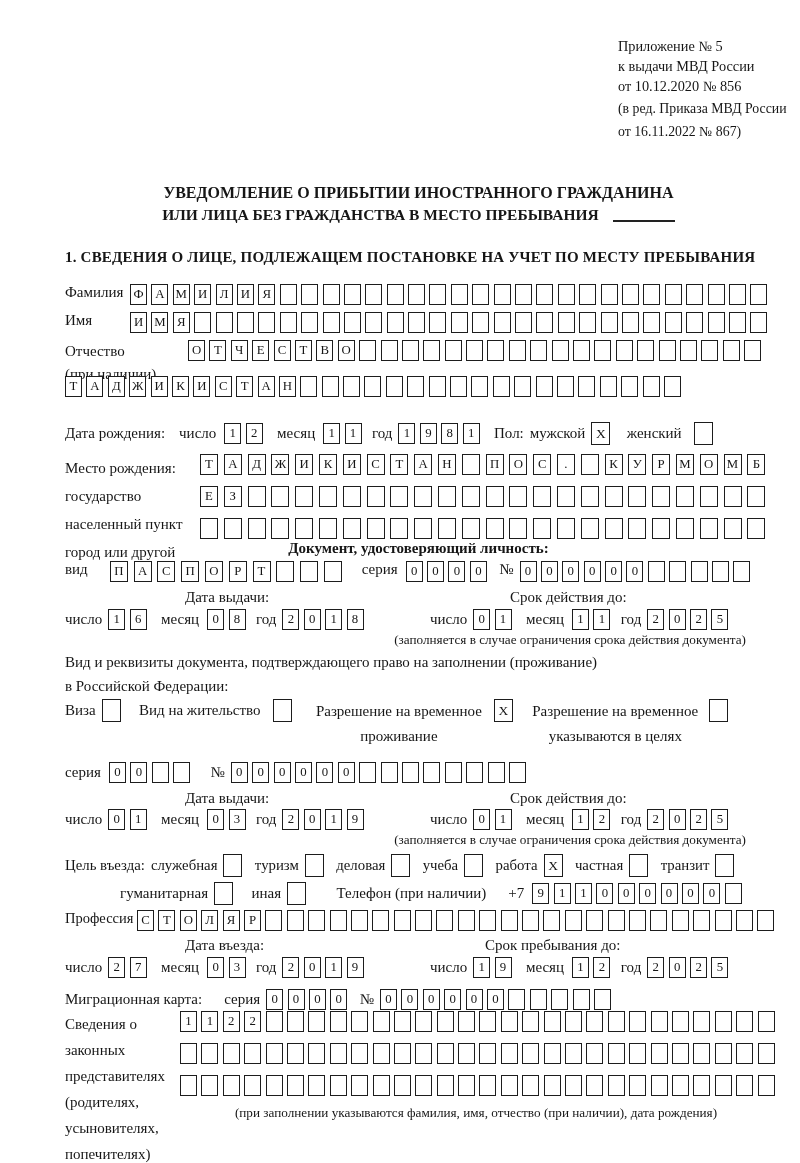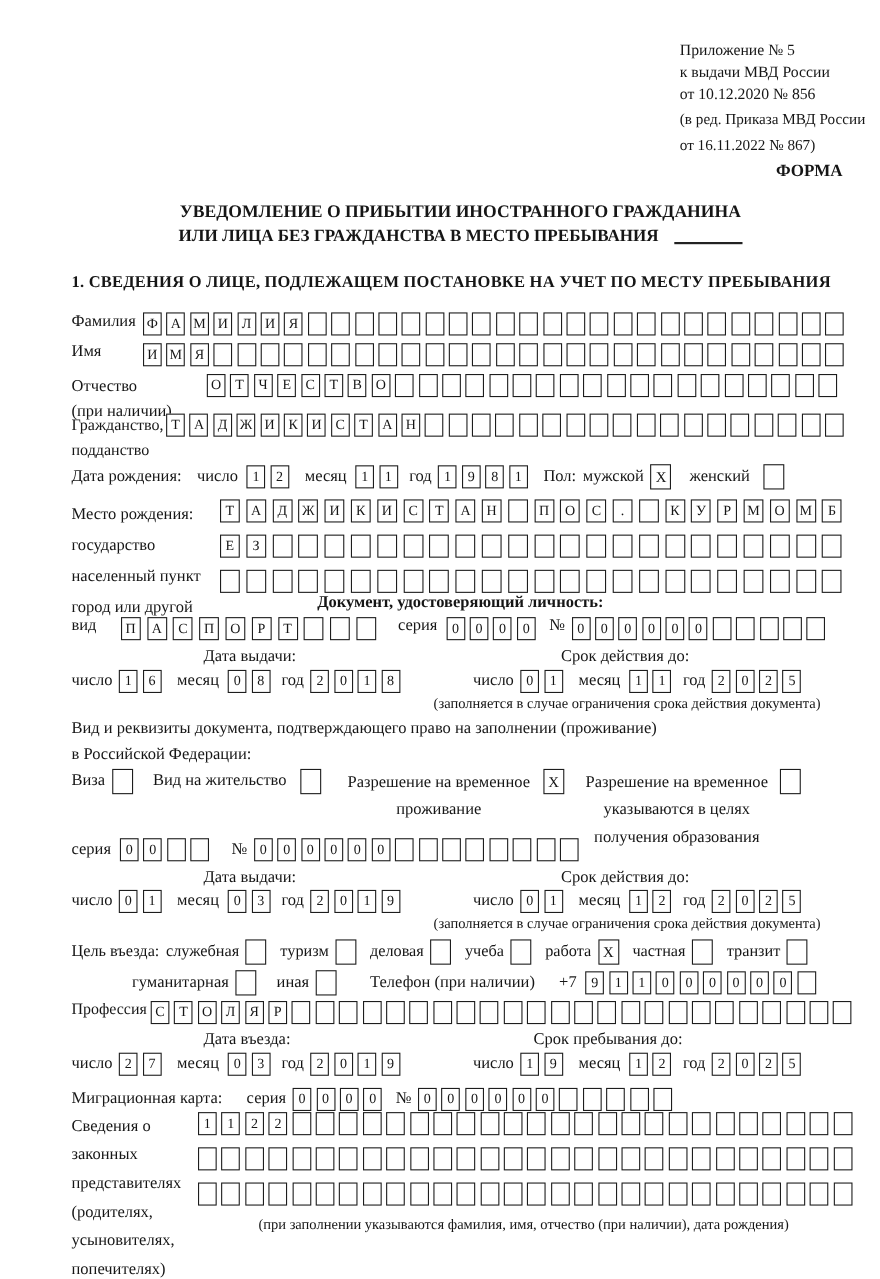--- a/index.html
+++ b/index.html
@@ -31,21 +31,20 @@
 
 <div class="page">
 
   <div class="hdr">
     <div>Приложение № 5</div>
     <div>к выдачи МВД России</div>
     <div>от 10.12.2020 № 856</div>
     <div class="ed">(в ред. Приказа МВД России</div>
     <div class="ed">от 16.11.2022 № 867)</div>
   </div>
-  <div class="row b" style="top:147px;justify-content:flex-end;padding-right:6px;font-size:15.5px">ФОРМА</div>
 
   <div class="row b" style="top:184px;justify-content:center;font-size:16px">УВЕДОМЛЕНИЕ О ПРИБЫТИИ ИНОСТРАННОГО ГРАЖДАНИНА</div>
   <div class="row b" style="top:206px;justify-content:center;font-size:15.5px">
     <span>ИЛИ ЛИЦА БЕЗ ГРАЖДАНСТВА В МЕСТО ПРЕБЫВАНИЯ</span>
     <span class="ul"></span>
   </div>
 
   <div class="row b" style="top:249px;font-size:15px;letter-spacing:.2px">1. СВЕДЕНИЯ О ЛИЦЕ, ПОДЛЕЖАЩЕМ ПОСТАНОВКЕ НА УЧЕТ ПО МЕСТУ ПРЕБЫВАНИЯ</div>
 
   <div class="row" style="top:284px">
@@ -150,24 +149,20 @@
         <span class="cell"></span>
         <span class="cell"></span>
         <span class="cell"></span>
         <span class="cell"></span>
         <span class="cell"></span>
         <span class="cell"></span>
       </span>
   </div>
 
   <div class="row" style="top:376px">
-    <span class="lblcol" style="width:86px;line-height:23px;font-size:14.6px">
-      <span style="display:block">Гражданство,</span>
-      <span style="display:block">подданство</span>
-    </span>
     <span class="cells">
         <span class="cell">Т</span>
         <span class="cell">А</span>
         <span class="cell">Д</span>
         <span class="cell">Ж</span>
         <span class="cell">И</span>
         <span class="cell">К</span>
         <span class="cell">И</span>
         <span class="cell">С</span>
         <span class="cell">Т</span>
@@ -411,21 +406,20 @@
     <span class="g16 mini" style="width:174px">
       <span class="c">Разрешение на временное</span>
       <span class="c">проживание</span>
     </span>
     <span class="cells chk g8">
         <span class="cell">X</span>
       </span>
     <span class="g12 mini" style="width:172px">
       <span class="c">Разрешение на временное</span>
       <span class="c">указываются в целях</span>
-      <span class="c">получения образования</span>
     </span>
     <span class="cells chk g8">
         <span class="cell"></span>
       </span>
   </div>
 
   <div class="row" style="top:762px;align-items:center">
     <span>серия</span>
     <span class="cells g8">
         <span class="cell">0</span>

